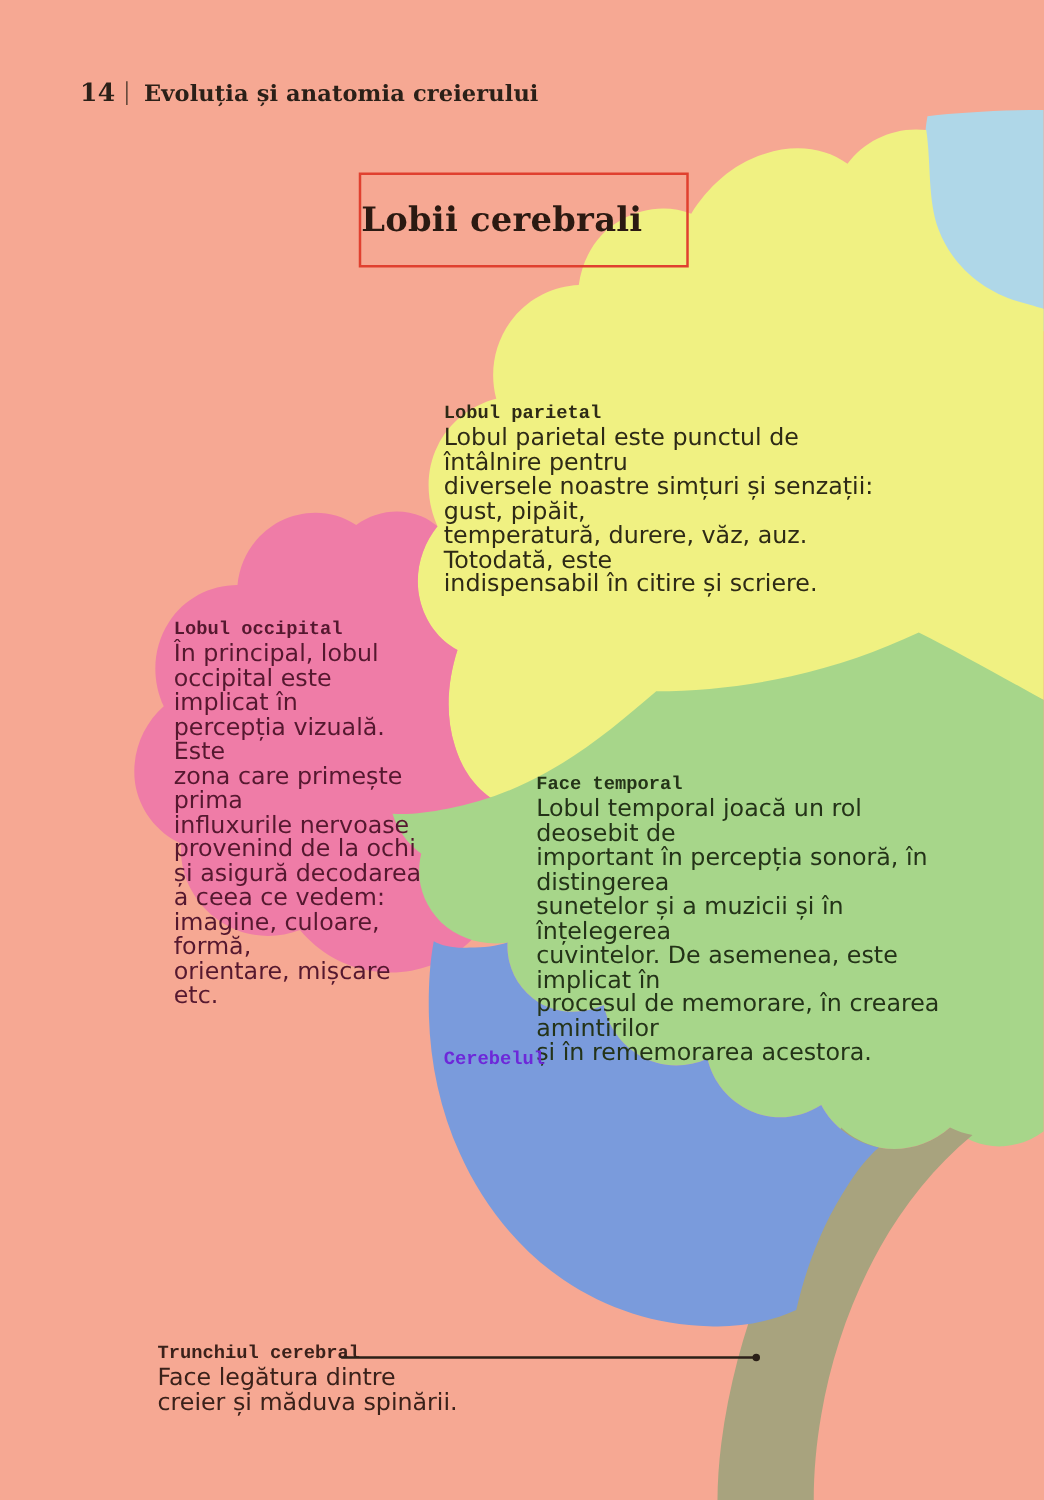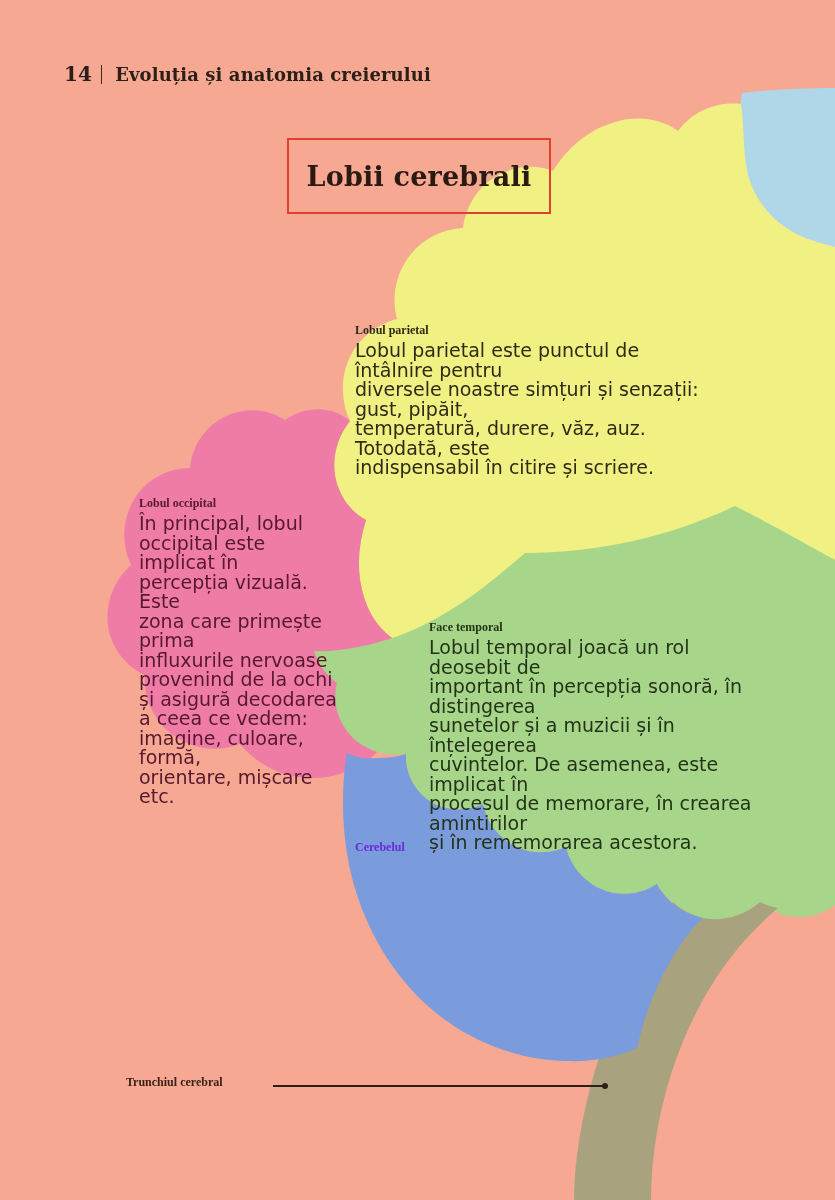--- a/index.html
+++ b/index.html
@@ -68,40 +68,40 @@
     position: absolute;
     left: 287px;
     top: 138px;
     width: 264px;
     height: 76px;
     border: 2px solid #E0402F;
     box-sizing: border-box;
     z-index: 6;
     display: flex;
     align-items: center;
-    justify-content: center;
+    justify-content: flex-start;
   }
   .title-box .title-text {
     font-family: "DejaVu Serif", serif;
     font-weight: bold;
     font-size: 27px;
     color: #2B1A12;
     letter-spacing: 0.2px;
     white-space: nowrap;
   }
 
   
   .annot {
     position: absolute;
     z-index: 7;
   }
   .annot .a-title {
-    font-family: Liberation Serif, serif;
-    font-weight: bold;
-    font-size: 12px;
+    font-family: Liberation Mono, monospace;
+    font-weight: bold;
+    font-size: 15px;
     line-height: 19px;
     margin: 0 0 1px 0;
   }
   .annot .a-body {
     font-family: "DejaVu Sans", sans-serif;
     font-weight: normal;
     font-size: 19px;
     line-height: 19.5px;
     margin: 0;
     white-space: pre-line;
@@ -241,20 +241,22 @@
 procesul de memorare, în crearea amintirilor
 și în rememorarea acestora.</p>
   </div>
 
   <div class="annot annot-cerebellum">
     <p class="a-title">Cerebelul</p>
   </div>
 
   <div class="annot annot-stem">
     <p class="a-title">Trunchiul cerebral</p>
+    <p class="a-body">Face legătura dintre
+creier și măduva spinării.</p>
   </div>
 
   <div class="leader">
     <span class="l-line"></span>
     <span class="l-dot"></span>
   </div>
 
 </div>
 
 </body></html>

